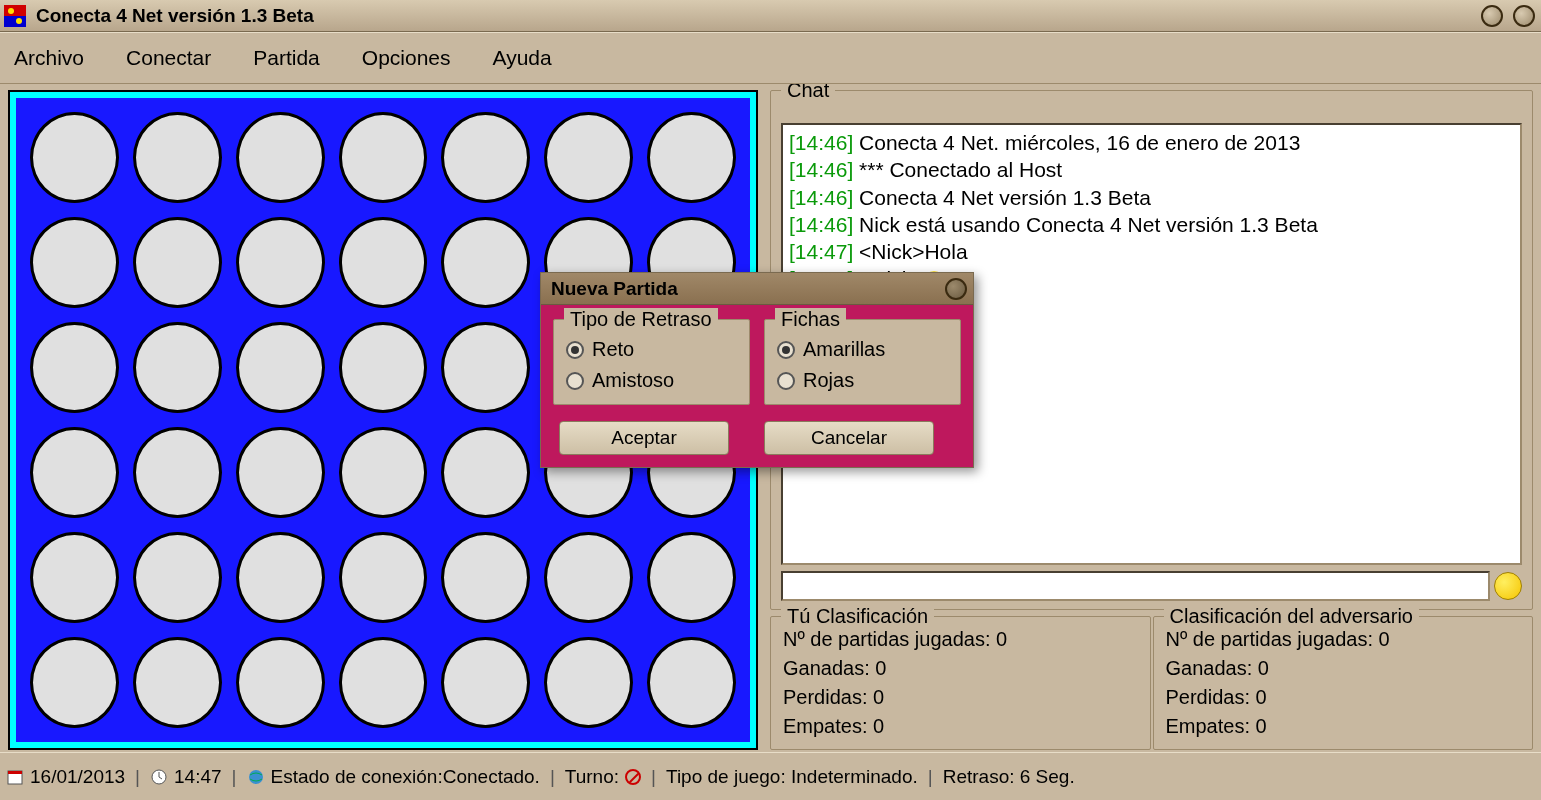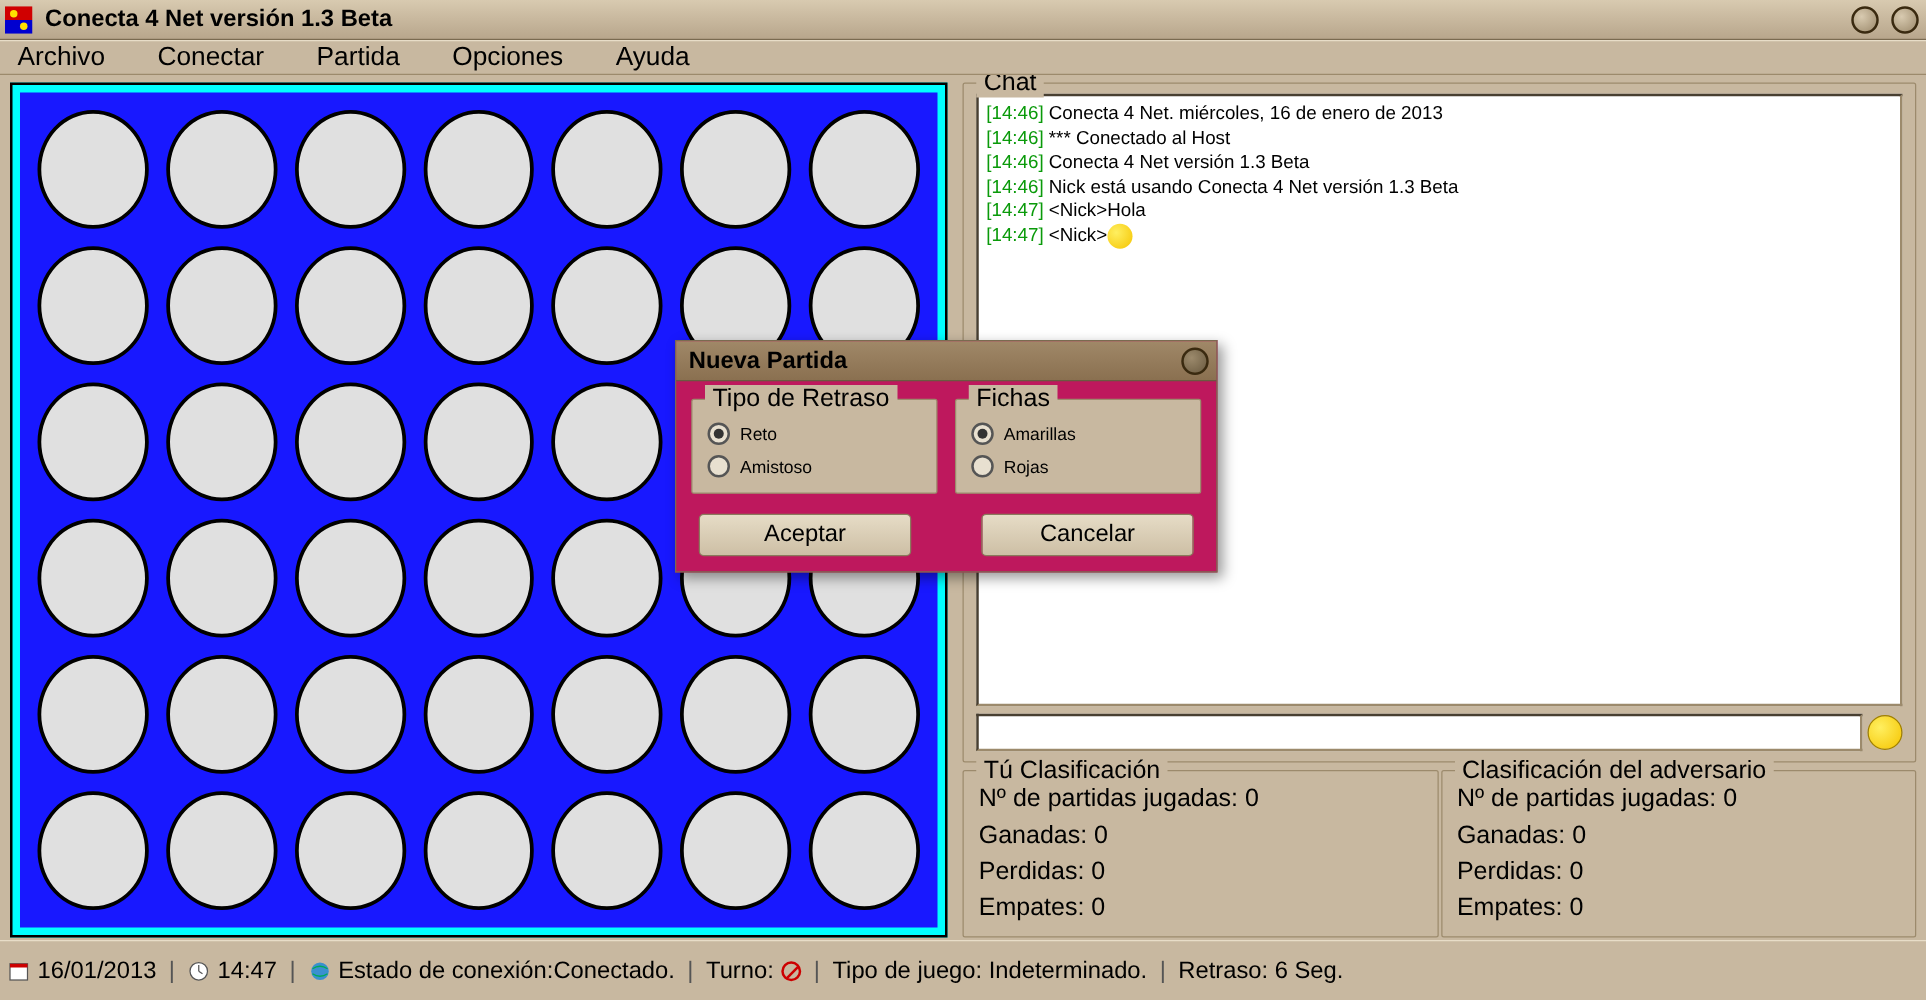--- a/index.html
+++ b/index.html
@@ -34,21 +34,21 @@
   .titlebar .spacer { flex:1; }
   .titlebar .win-btn {
     width: 22px; height: 22px;
     border-radius: 50%;
     border: 2px solid #3a2a10;
     background: radial-gradient(circle at 35% 35%, #d8cab0, #9c8a6c);
     margin-left: 10px;
   }
   
   .menubar {
-    height: 28px;
+    height: 52px;
     background: #c8b8a0;
     border-top: 1px solid #e8ddc8;
     border-bottom: 1px solid #9c8a6c;
     display: flex;
     align-items: center;
     padding-left: 14px;
     font-size: 21px;
   }
   .menubar .menu-item { margin-right: 42px; }
   
@@ -99,22 +99,23 @@
     font-size: 20px;
   }
   
   .chat-group { flex:1; display:flex; flex-direction:column; min-height:0; }
   .chat-log {
     flex:1;
     background: #fff;
     border: 2px inset #9c8a6c;
     padding: 4px 6px;
     overflow: auto;
-    font-size: 15px;
+    font-size: 21px;
     line-height: 1.3;
+    margin-top: 24px;
   }
   .chat-log .ts { color: #0a9a0a; }
   .chat-line { white-space: nowrap; }
   .chat-row { display:flex; align-items:center; margin-top:6px; gap:4px;}
   .chat-input {
     flex:1;
     height: 30px;
     border: 2px inset #9c8a6c;
     background:#fff;
     padding: 0 4px;
@@ -173,28 +174,28 @@
   }
   .dialog-titlebar .spacer{flex:1;}
   .dialog-close {
     width:22px;height:22px;border-radius:50%;
     border:2px solid #3a2a10;
     background: radial-gradient(circle at 35% 35%, #9c8a6c, #6a5a40);
   }
   .dialog-body { padding: 14px 12px 12px 12px; }
   .dialog-body .row1 { display:flex; gap:14px; }
   .dialog-body .groupbox { flex:1; padding-top:14px; }
-  .radio-row { display:flex; align-items:center; padding:4px 2px; font-size:14px;}
+  .radio-row { display:flex; align-items:center; padding:4px 2px; font-size:20px;}
   .radio {
     width:18px;height:18px;border:2px solid #555;border-radius:50%;
     margin-right:8px;display:inline-flex;align-items:center;justify-content:center;
     background:#e8e0d0;
   }
   .radio.checked::after{content:"";width:8px;height:8px;background:#333;border-radius:50%;}
-  .dialog-buttons { display:flex; justify-content:space-between; margin-top:16px; padding: 0 6px; gap: 35px;}
+  .dialog-buttons { display:flex; margin-top:16px; padding: 0 6px; gap: 35px;}
   .btn {
     width: 170px;
     height: 34px;
     background: linear-gradient(#e6dcc6, #cdbfa5);
     border: 1px solid #8a7a5c;
     border-radius: 4px;
     font-size: 19px;
     display:flex;align-items:center;justify-content:center;
   }
   .chat-emoji-inline {

